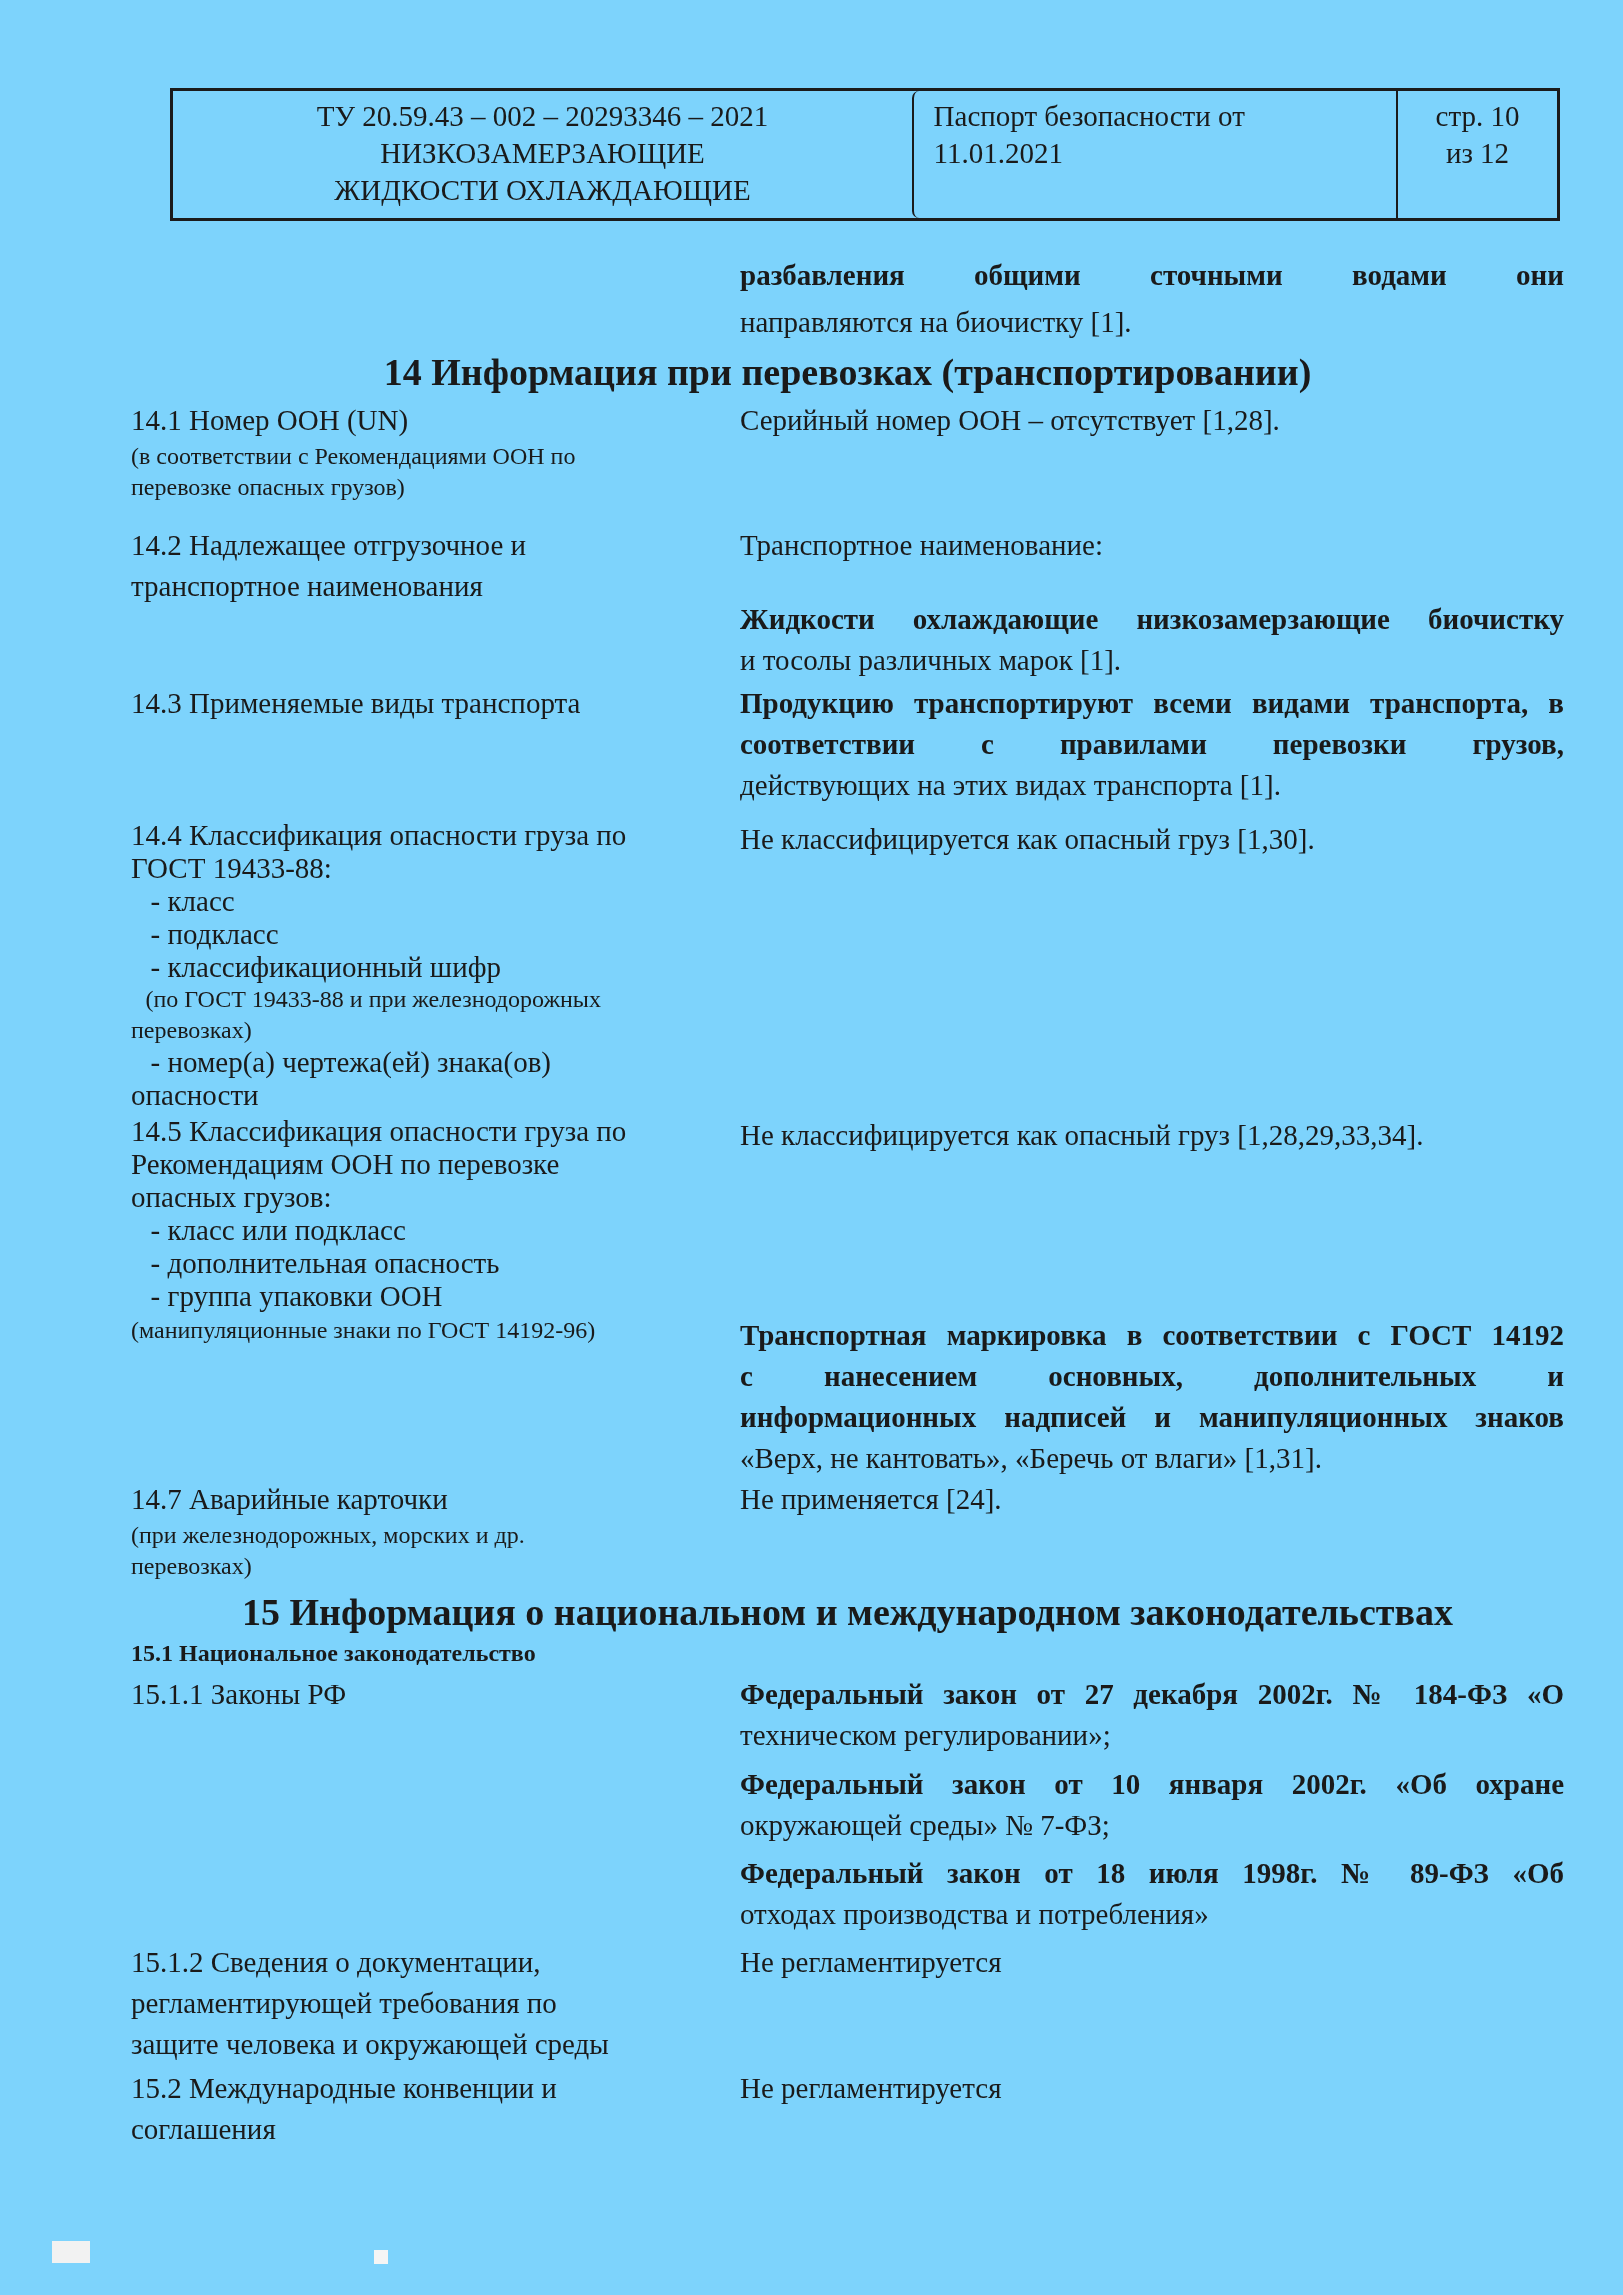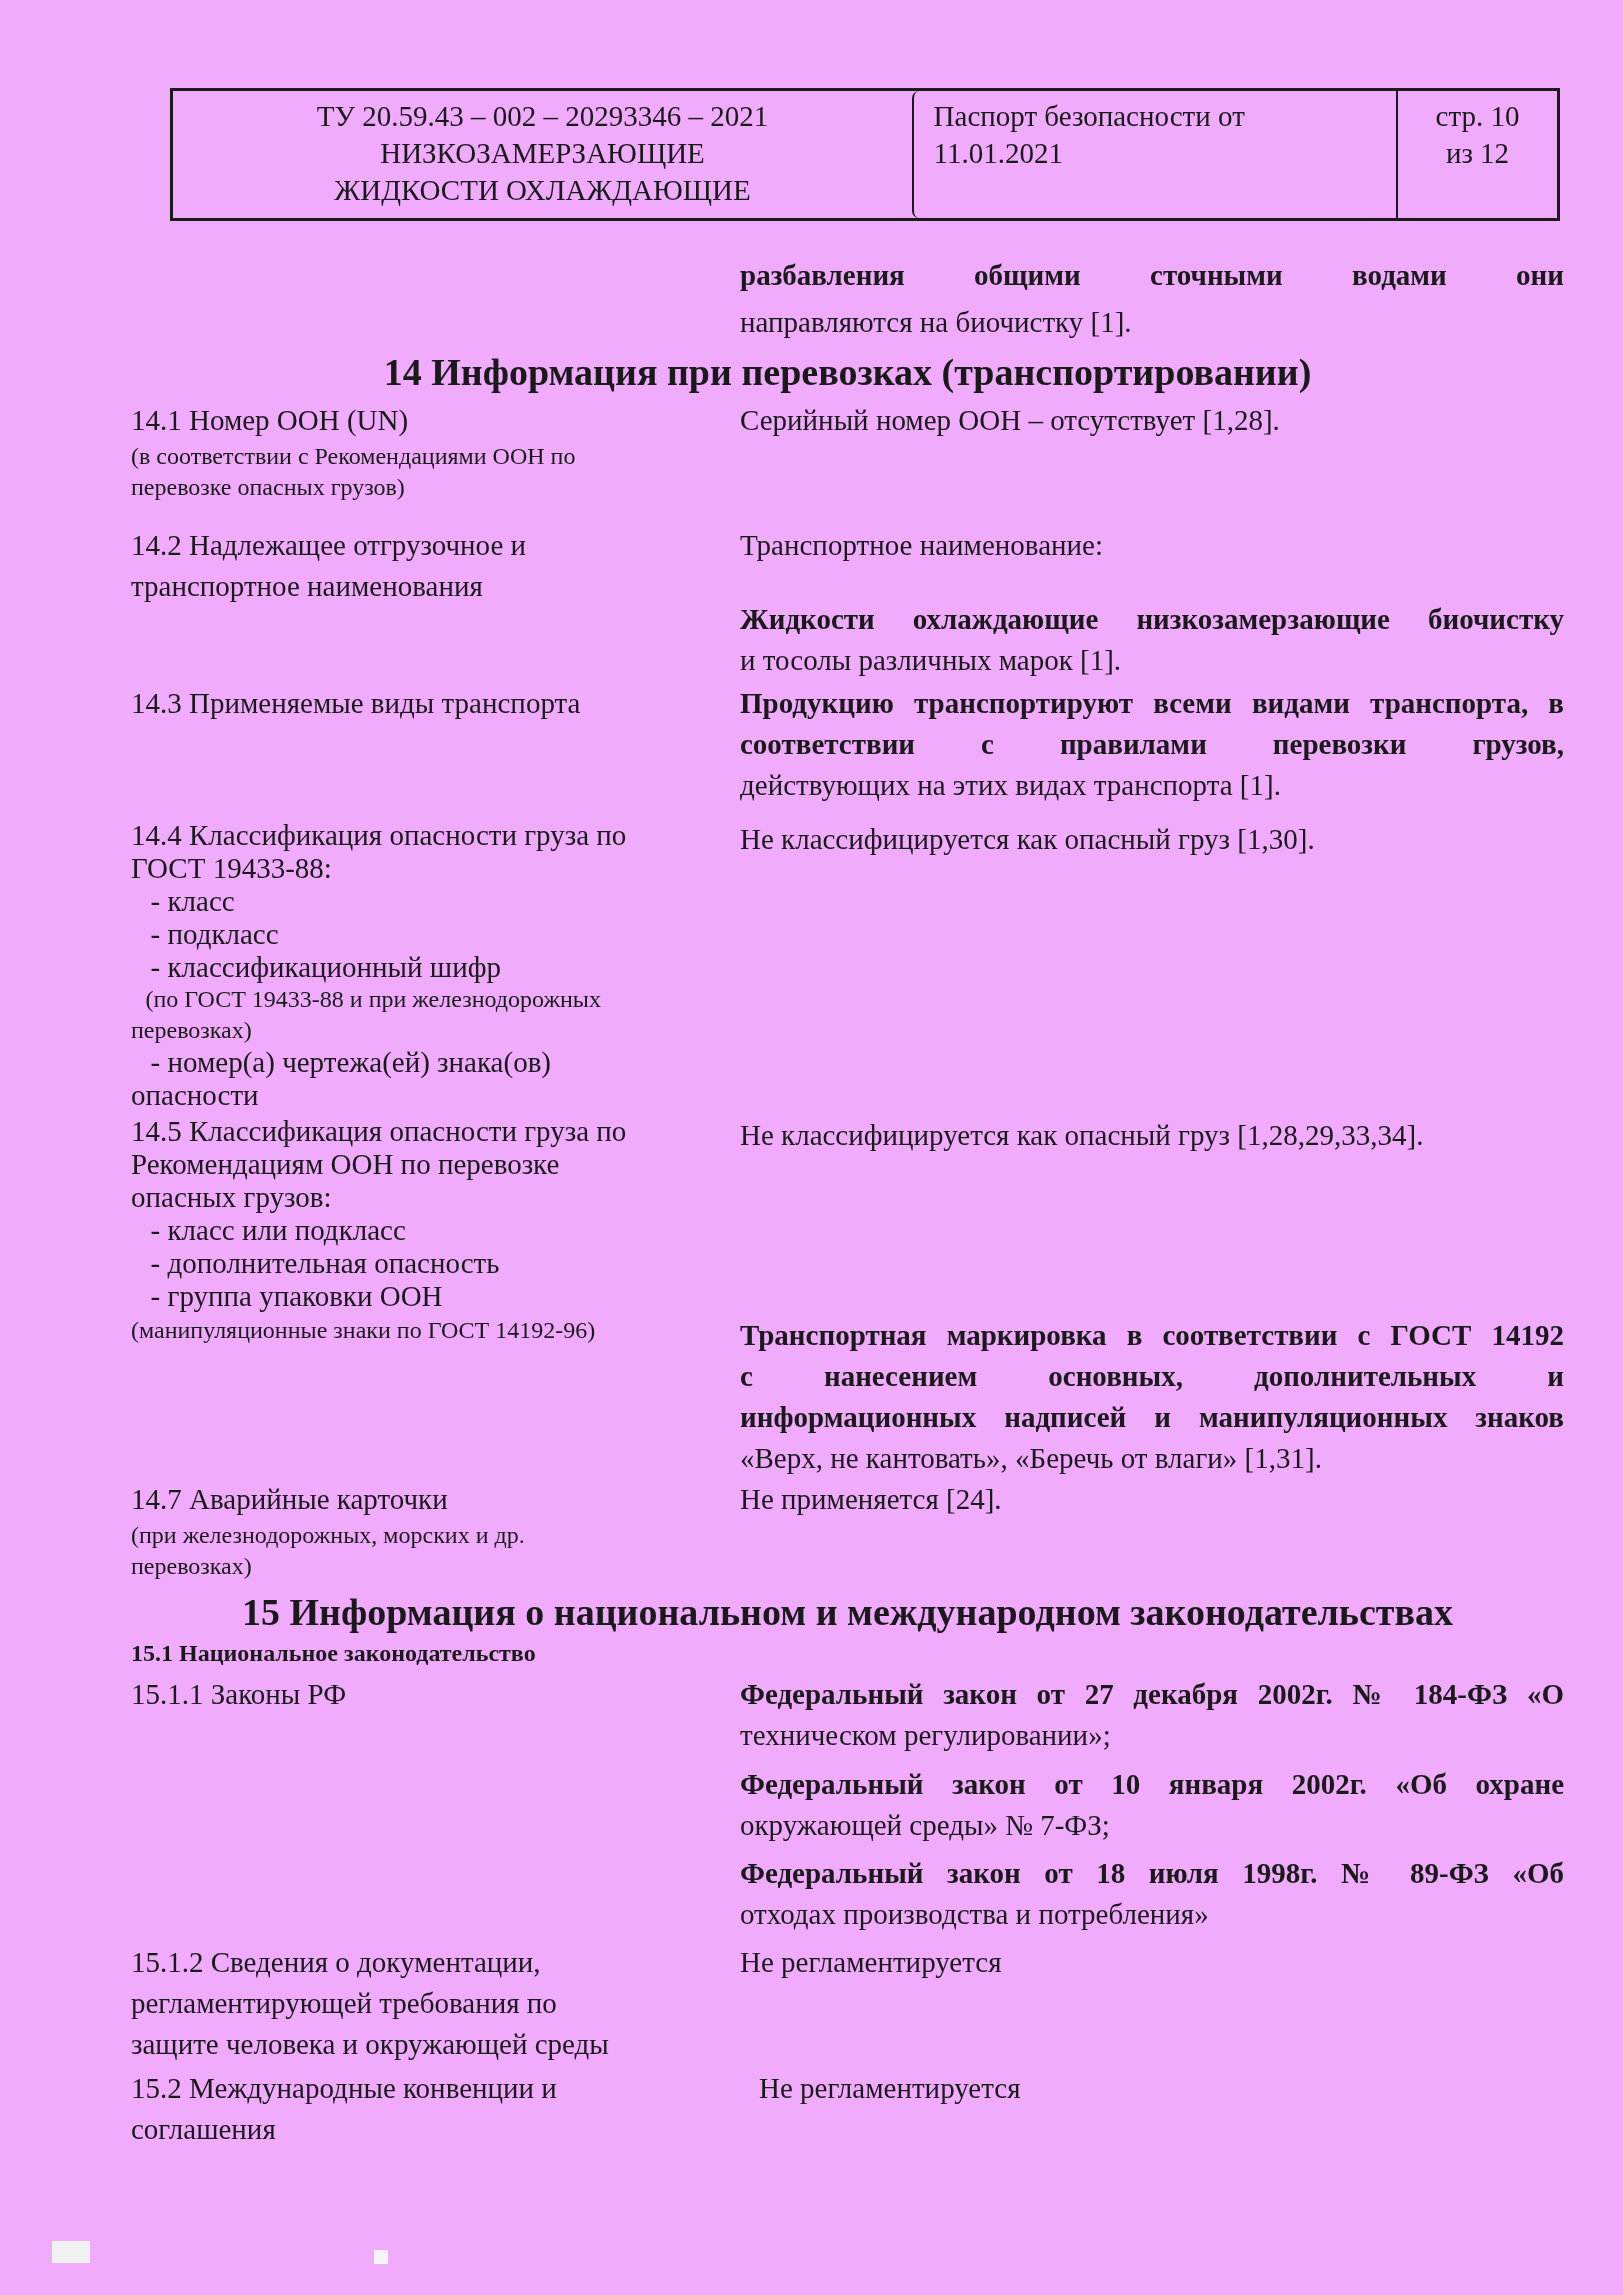--- a/index.html
+++ b/index.html
@@ -1,20 +1,20 @@
 <!DOCTYPE html>
 <html style="font-size:10.5px"><head>
 <meta charset="utf-8">
 <style>
   html, body { margin: 0; padding: 0; background: #ffffff; }
   .page {
     position: relative;
     width: 1623px;
     height: 2295px;
-    background: #f0abfc;
+    background: #7dd3fc;
     overflow: hidden;
     color: #1a1a1a;
     font-family: "Liberation Serif", "DejaVu Serif", serif;
     font-size: 29px;
     line-height: 41px;
   }
   .content {
     position: absolute;
     left: 131px;
     top: 0;
@@ -185,21 +185,21 @@
       </div>
     </div>
 
     <div class="row" style="margin-top:6.5px;">
       <div class="lbl pre">15.1.2 Сведения о документации,
 регламентирующей требования по
 защите человека и окружающей среды</div>
       <div class="val">Не регламентируется</div>
     </div>
 
-    <div class="row" style="margin-top:2.6px;gap:19px;">
+    <div class="row" style="margin-top:2.6px;">
       <div class="lbl pre">15.2 Международные конвенции и
 соглашения</div>
       <div class="val">Не регламентируется</div>
     </div>
 
   </div>
 
   <div class="artifact a1"></div>
   <div class="artifact a2"></div>
 </div>

